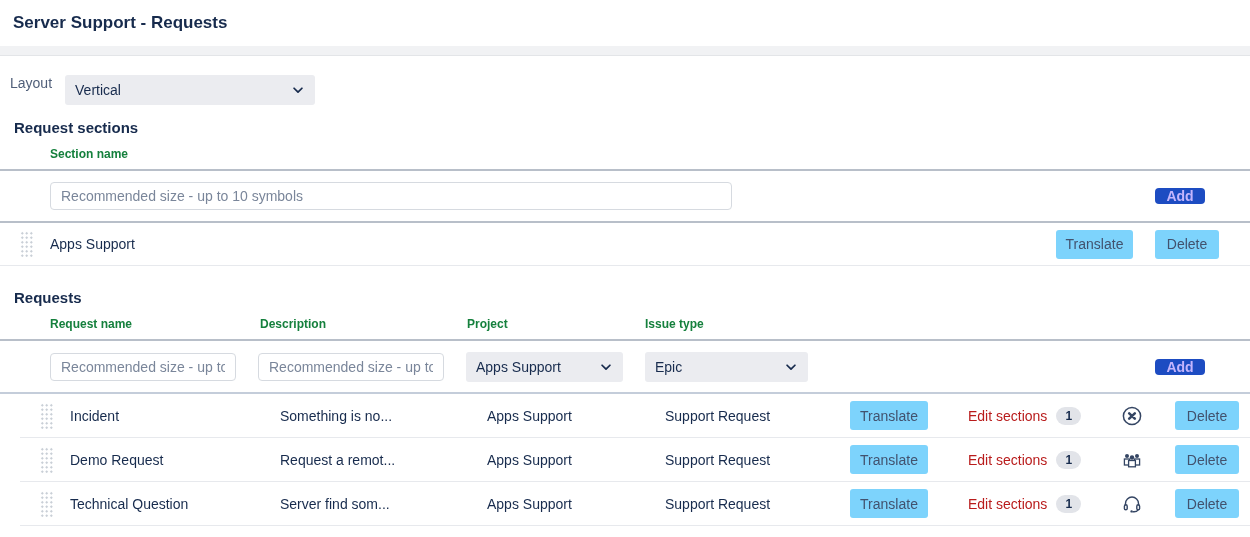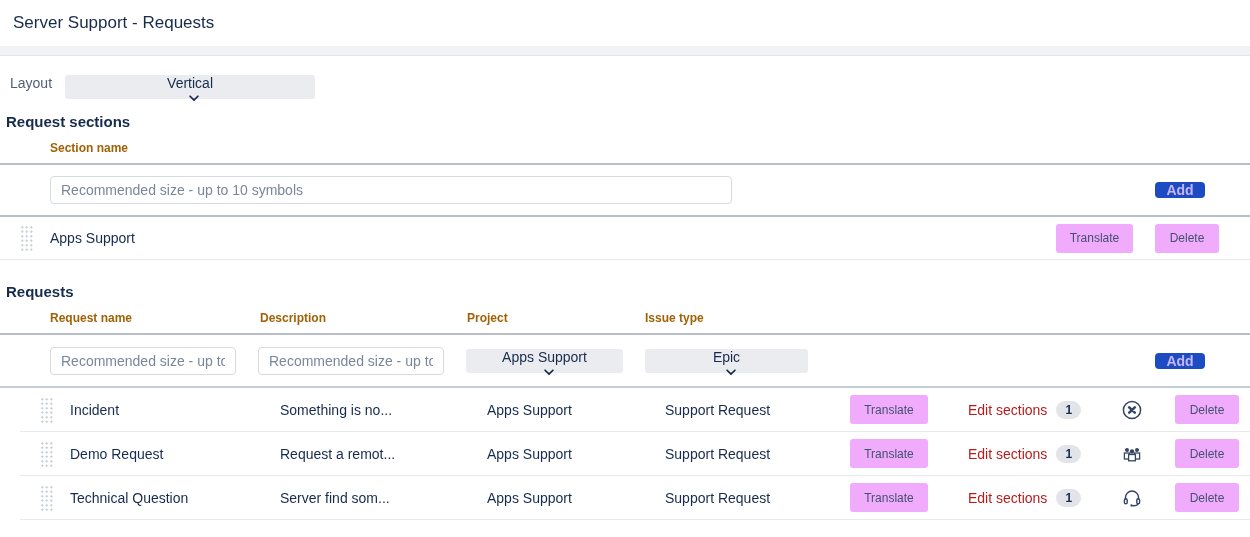--- a/index.html
+++ b/index.html
@@ -1,52 +1,52 @@
 <!DOCTYPE html>
 <html><head>
 <meta charset="utf-8">
 <style>
   * { margin:0; padding:0; box-sizing:border-box; }
   html,body { width:1250px; height:537px; background:#fff; overflow:hidden;
     font-family:"Liberation Sans", sans-serif; color:#172B4D; }
 
   .app-header { height:46px; display:flex; align-items:center; padding-left:13px;
     background:#fff; }
-  .app-header h1 { font-size:17px; font-weight:400; color:#172B4D; }
+  .app-header h1 { font-size:17px; font-weight:700; color:#172B4D; }
   .header-strip { height:10px; background:#F1F2F4; border-bottom:1px solid #E3E5E8; }
 
   .layout-row { display:flex; align-items:flex-start; margin:19px 0 0 10px; }
   .layout-label { font-size:14px; color:#505F79; margin-right:13px; }
-  .select { height:24px; background:#EBECF0; border-radius:3px; display:flex;
+  .select { height:30px; background:#EBECF0; border-radius:3px; display:flex;
     align-items:center; justify-content:space-between; padding:0 10px; font-size:14px;
-    color:#172B4D; cursor:pointer;flex-direction:column; }
+    color:#172B4D; cursor:pointer; }
   .select-layout { width:250px; }
   .chev { flex:0 0 auto; margin-left:8px; }
 
-  .section-heading { font-size:15px; font-weight:700; color:#172B4D; margin-left:6px; }
+  .section-heading { font-size:15px; font-weight:700; color:#172B4D; margin-left:14px; }
   .heading-sections { margin-top:14px; }
   .heading-requests { margin-top:23px; }
 
-  .colhead { font-size:12px; font-weight:700; color:#a16207; }
+  .colhead { font-size:12px; font-weight:700; color:#15803d; }
   .sections-colhead { margin:11px 0 0 50px; }
   .req-colheads { display:grid; grid-template-columns:50px 210px 207px 178px 1fr;
     margin-top:11px; }
   .req-colheads .colhead:first-child { grid-column:2; }
 
   .hr-heavy { border:none; border-top:2px solid #B8BFC9; margin-top:8px; }
 
   input[type=text] { height:28px; border:1px solid #D6DAE0; border-radius:4px;
     padding:0 10px; font-size:14px; color:#0369a1; width:100%; outline:none;
     font-family:"Liberation Sans", sans-serif; }
   input[type=text]::placeholder { color:#7A869A; }
 
   .btn-primary { background:#1D4CC2; color:#c4b5fd; font-weight:700; font-size:14px;
     border:none; border-radius:4px; height:16px; width:50px; cursor:pointer;
     font-family:"Liberation Sans", sans-serif; }
-  .btn-subtle { background:#f0abfc; color:#42526E; font-size:12px; border:none;
+  .btn-subtle { background:#7dd3fc; color:#42526E; font-size:14px; border:none;
     border-radius:3px; height:29px; cursor:pointer; font-family:"Liberation Sans", sans-serif; }
 
   .sections-input-row { display:grid; grid-template-columns:50px 682px 1fr 50px 45px;
     align-items:center; height:52px; border-bottom:2px solid #B8BFC9; }
   .sections-input-row input { grid-column:2; }
   .sections-input-row .btn-primary { grid-column:4; }
 
   .sections-data-row { display:grid; grid-template-columns:50px 1fr 77px 22px 64px 31px;
     align-items:center; height:43px; border-bottom:1px solid #E7E9ED; }
   .sections-data-row .btn-subtle { width:100%; }

